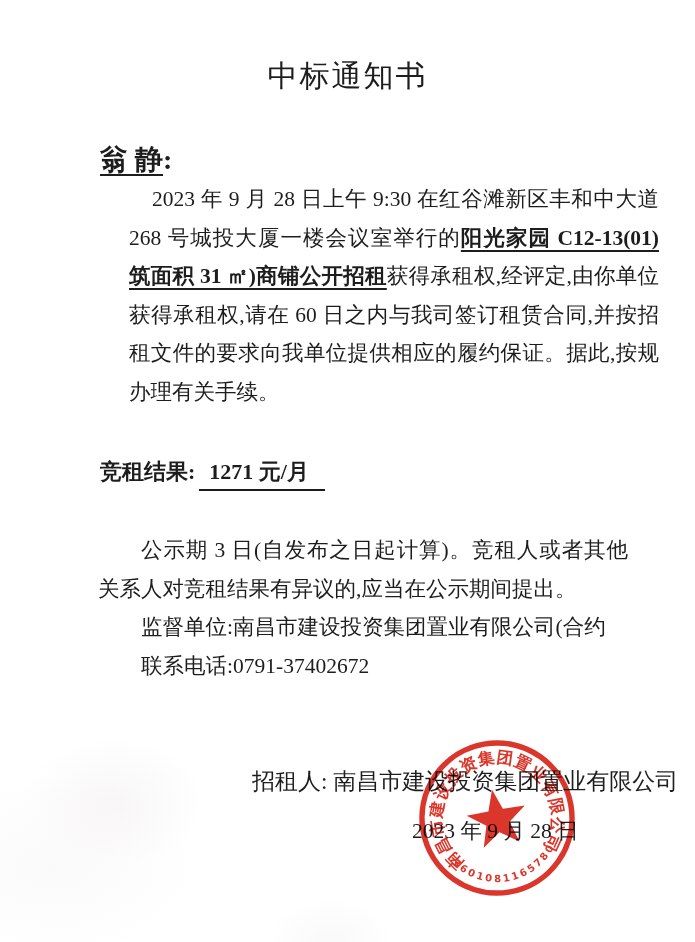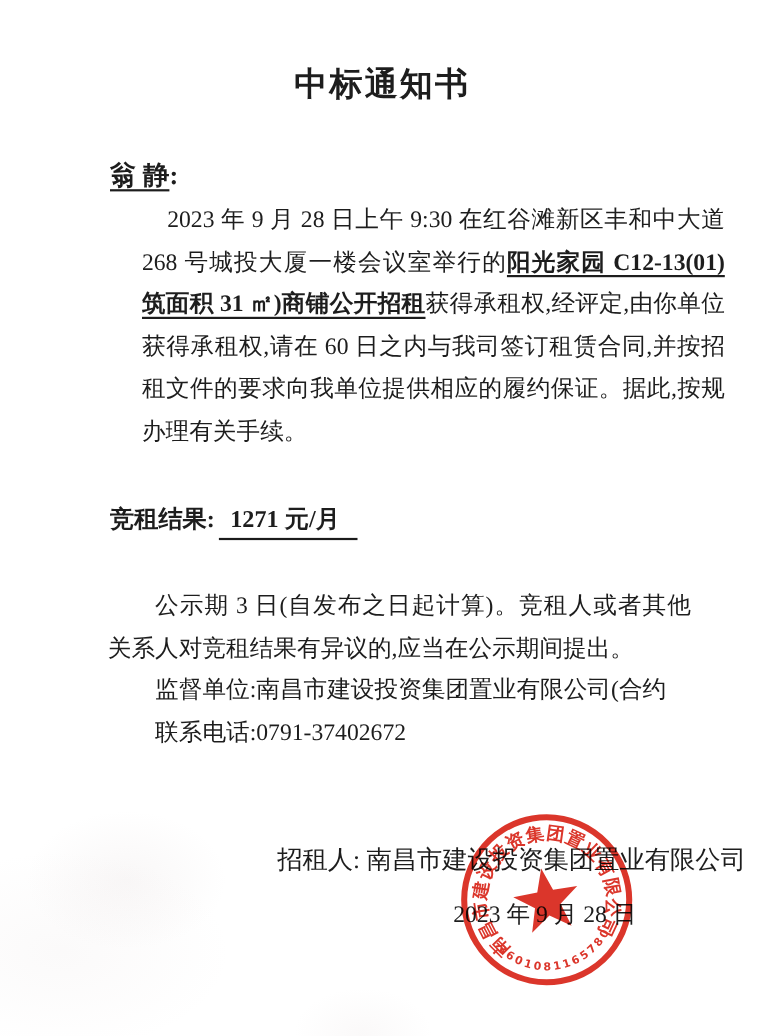--- a/index.html
+++ b/index.html
@@ -6,22 +6,22 @@
   .page{
     position:relative;width:695px;height:942px;background:
       radial-gradient(130px 90px at 115px 800px, rgba(195,178,178,0.10), transparent 70%),
       radial-gradient(220px 130px at 55px 865px, rgba(205,190,190,0.08), transparent 70%),
       radial-gradient(90px 60px at 330px 940px, rgba(205,190,190,0.09), transparent 70%),
       #ffffff;
     font-family:"Liberation Serif","DejaVu Serif",serif;
     color:#1d1d1d;overflow:hidden;
   }
   .title{position:absolute;top:56px;left:0;width:100%;margin:0;text-align:center;
-    font-size:30px;font-weight:700;letter-spacing:2px;}
-  .greeting{position:absolute;top:146px;left:100px;font-size:24px;font-weight:700;line-height:28px;}
+    font-size:30px;font-weight:400;letter-spacing:2px;}
+  .greeting{position:absolute;top:146px;left:100px;font-size:28px;font-weight:700;line-height:28px;}
   .u{text-decoration:underline;text-underline-offset:5px;text-decoration-thickness:1.5px;}
   .para{position:absolute;left:98px;width:530px;font-size:21.5px;}
   .para .line{line-height:38.6px;height:38.6px;overflow:hidden;}
   .jl{text-align:justify;text-align-last:justify;}
   .p1{top:180px;margin-left:31px;}
   .p2{top:531px;}
   .indent1{text-indent:23px;}
   .indent2{text-indent:43px;}
   .em{font-weight:700;text-decoration:underline;text-underline-offset:5px;text-decoration-thickness:1.6px;}
   .result{position:absolute;left:100px;top:457px;font-size:22px;font-weight:700;}

